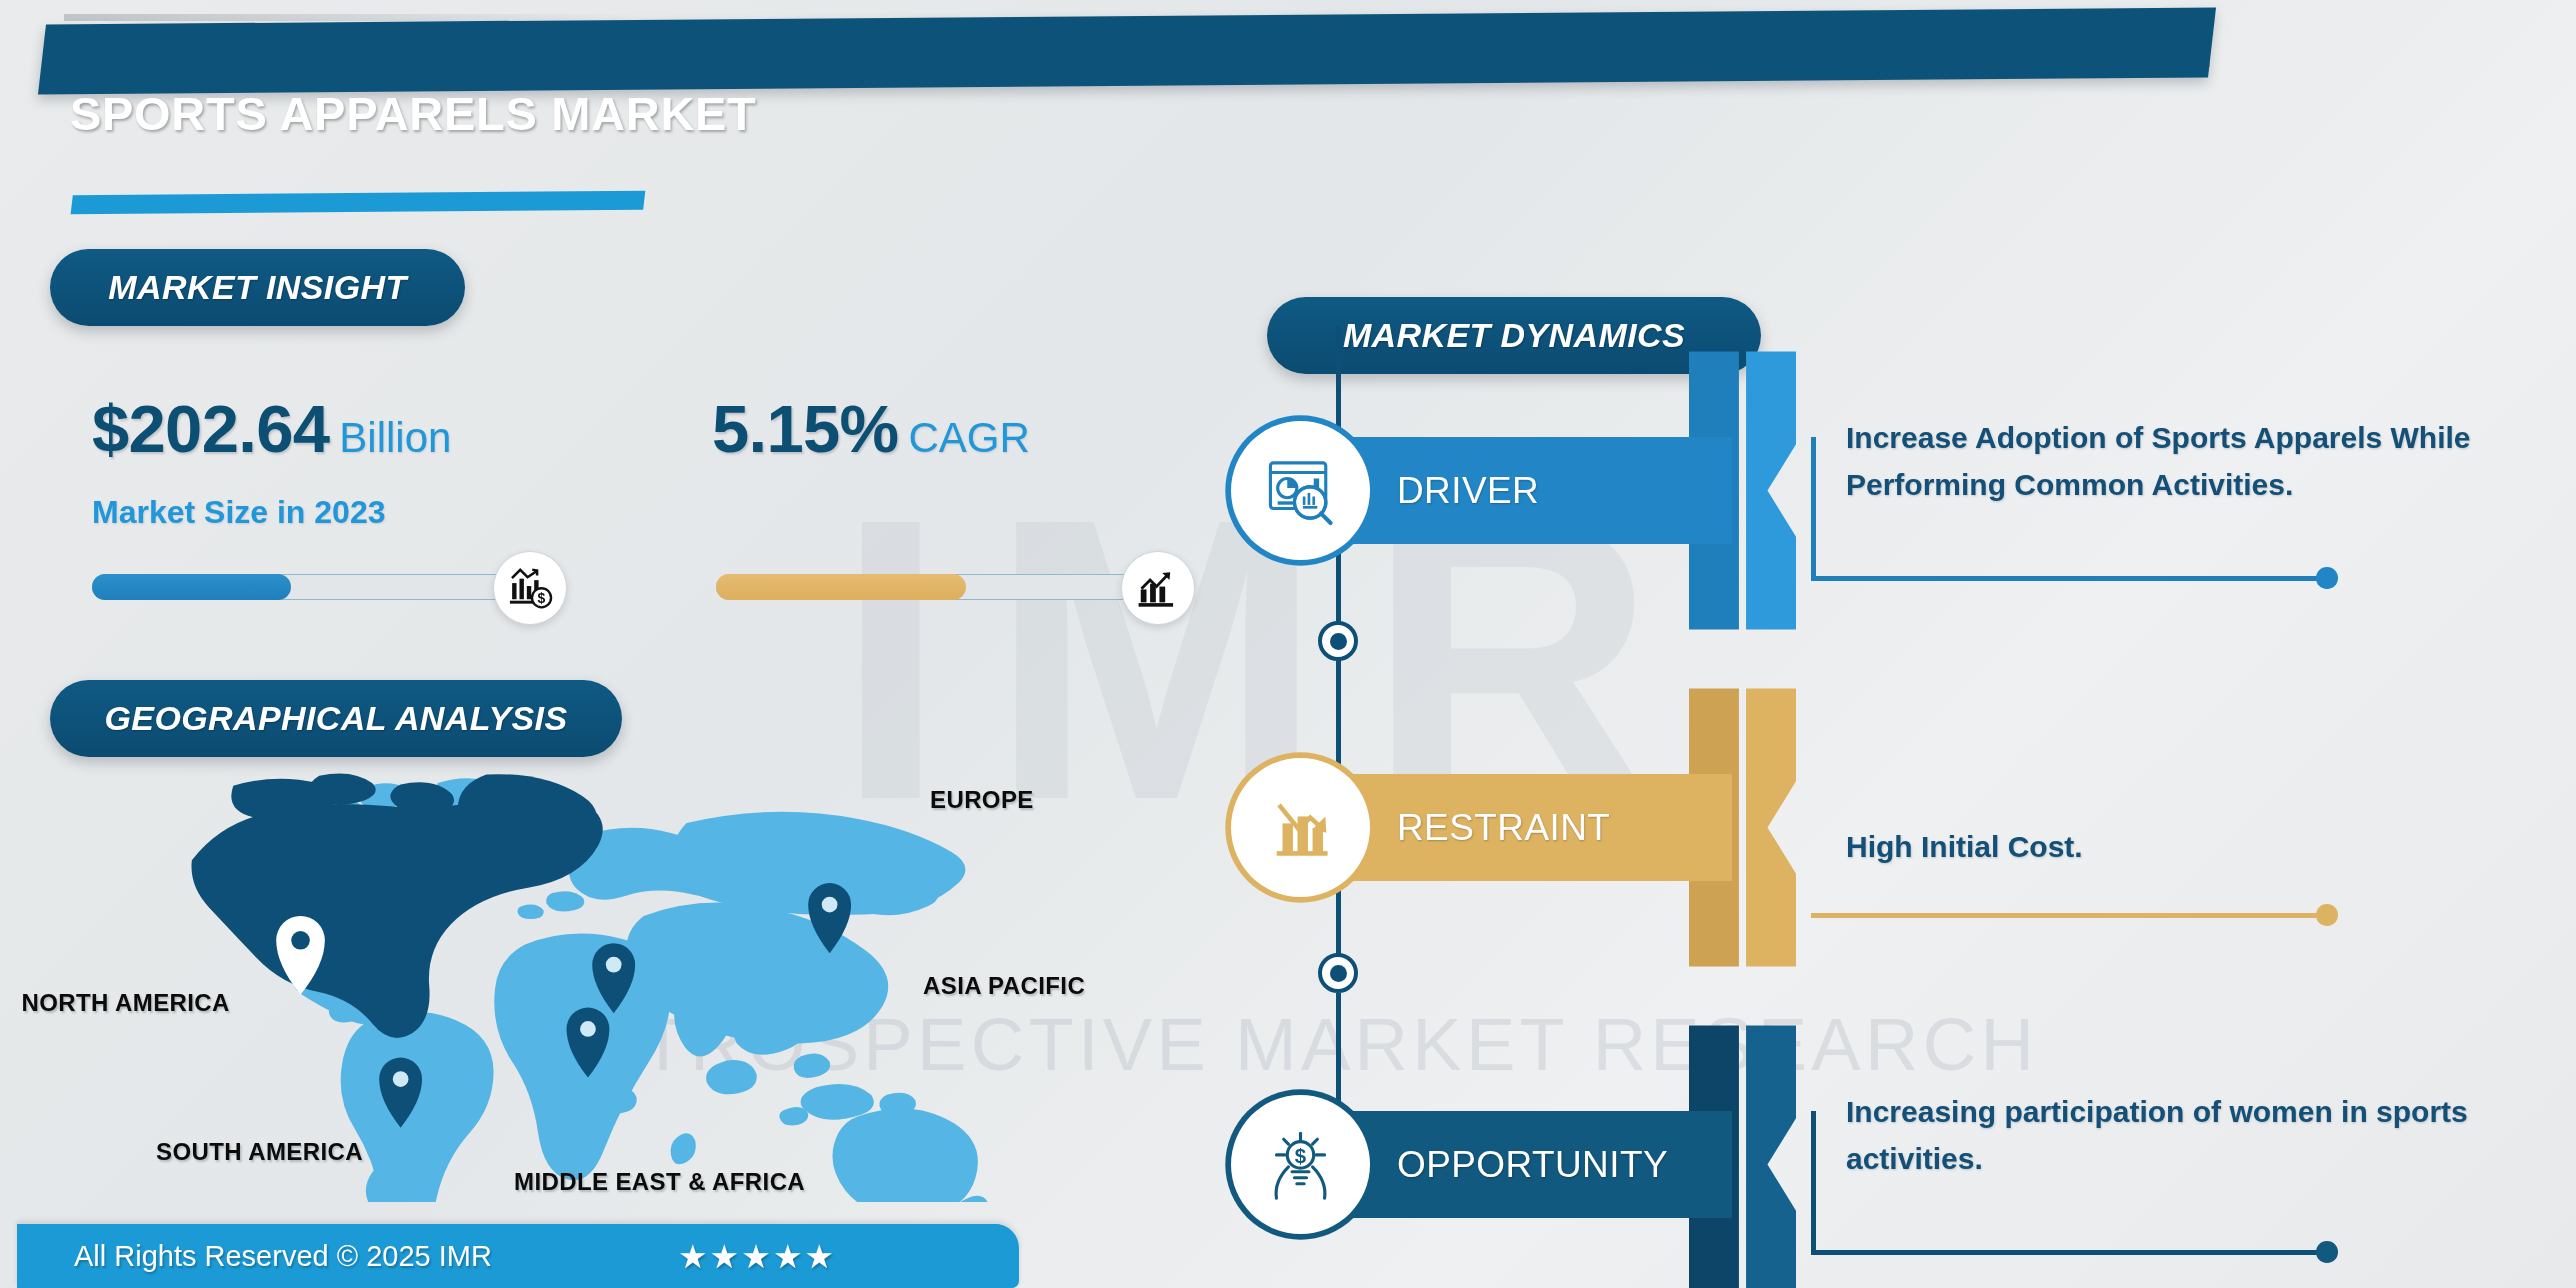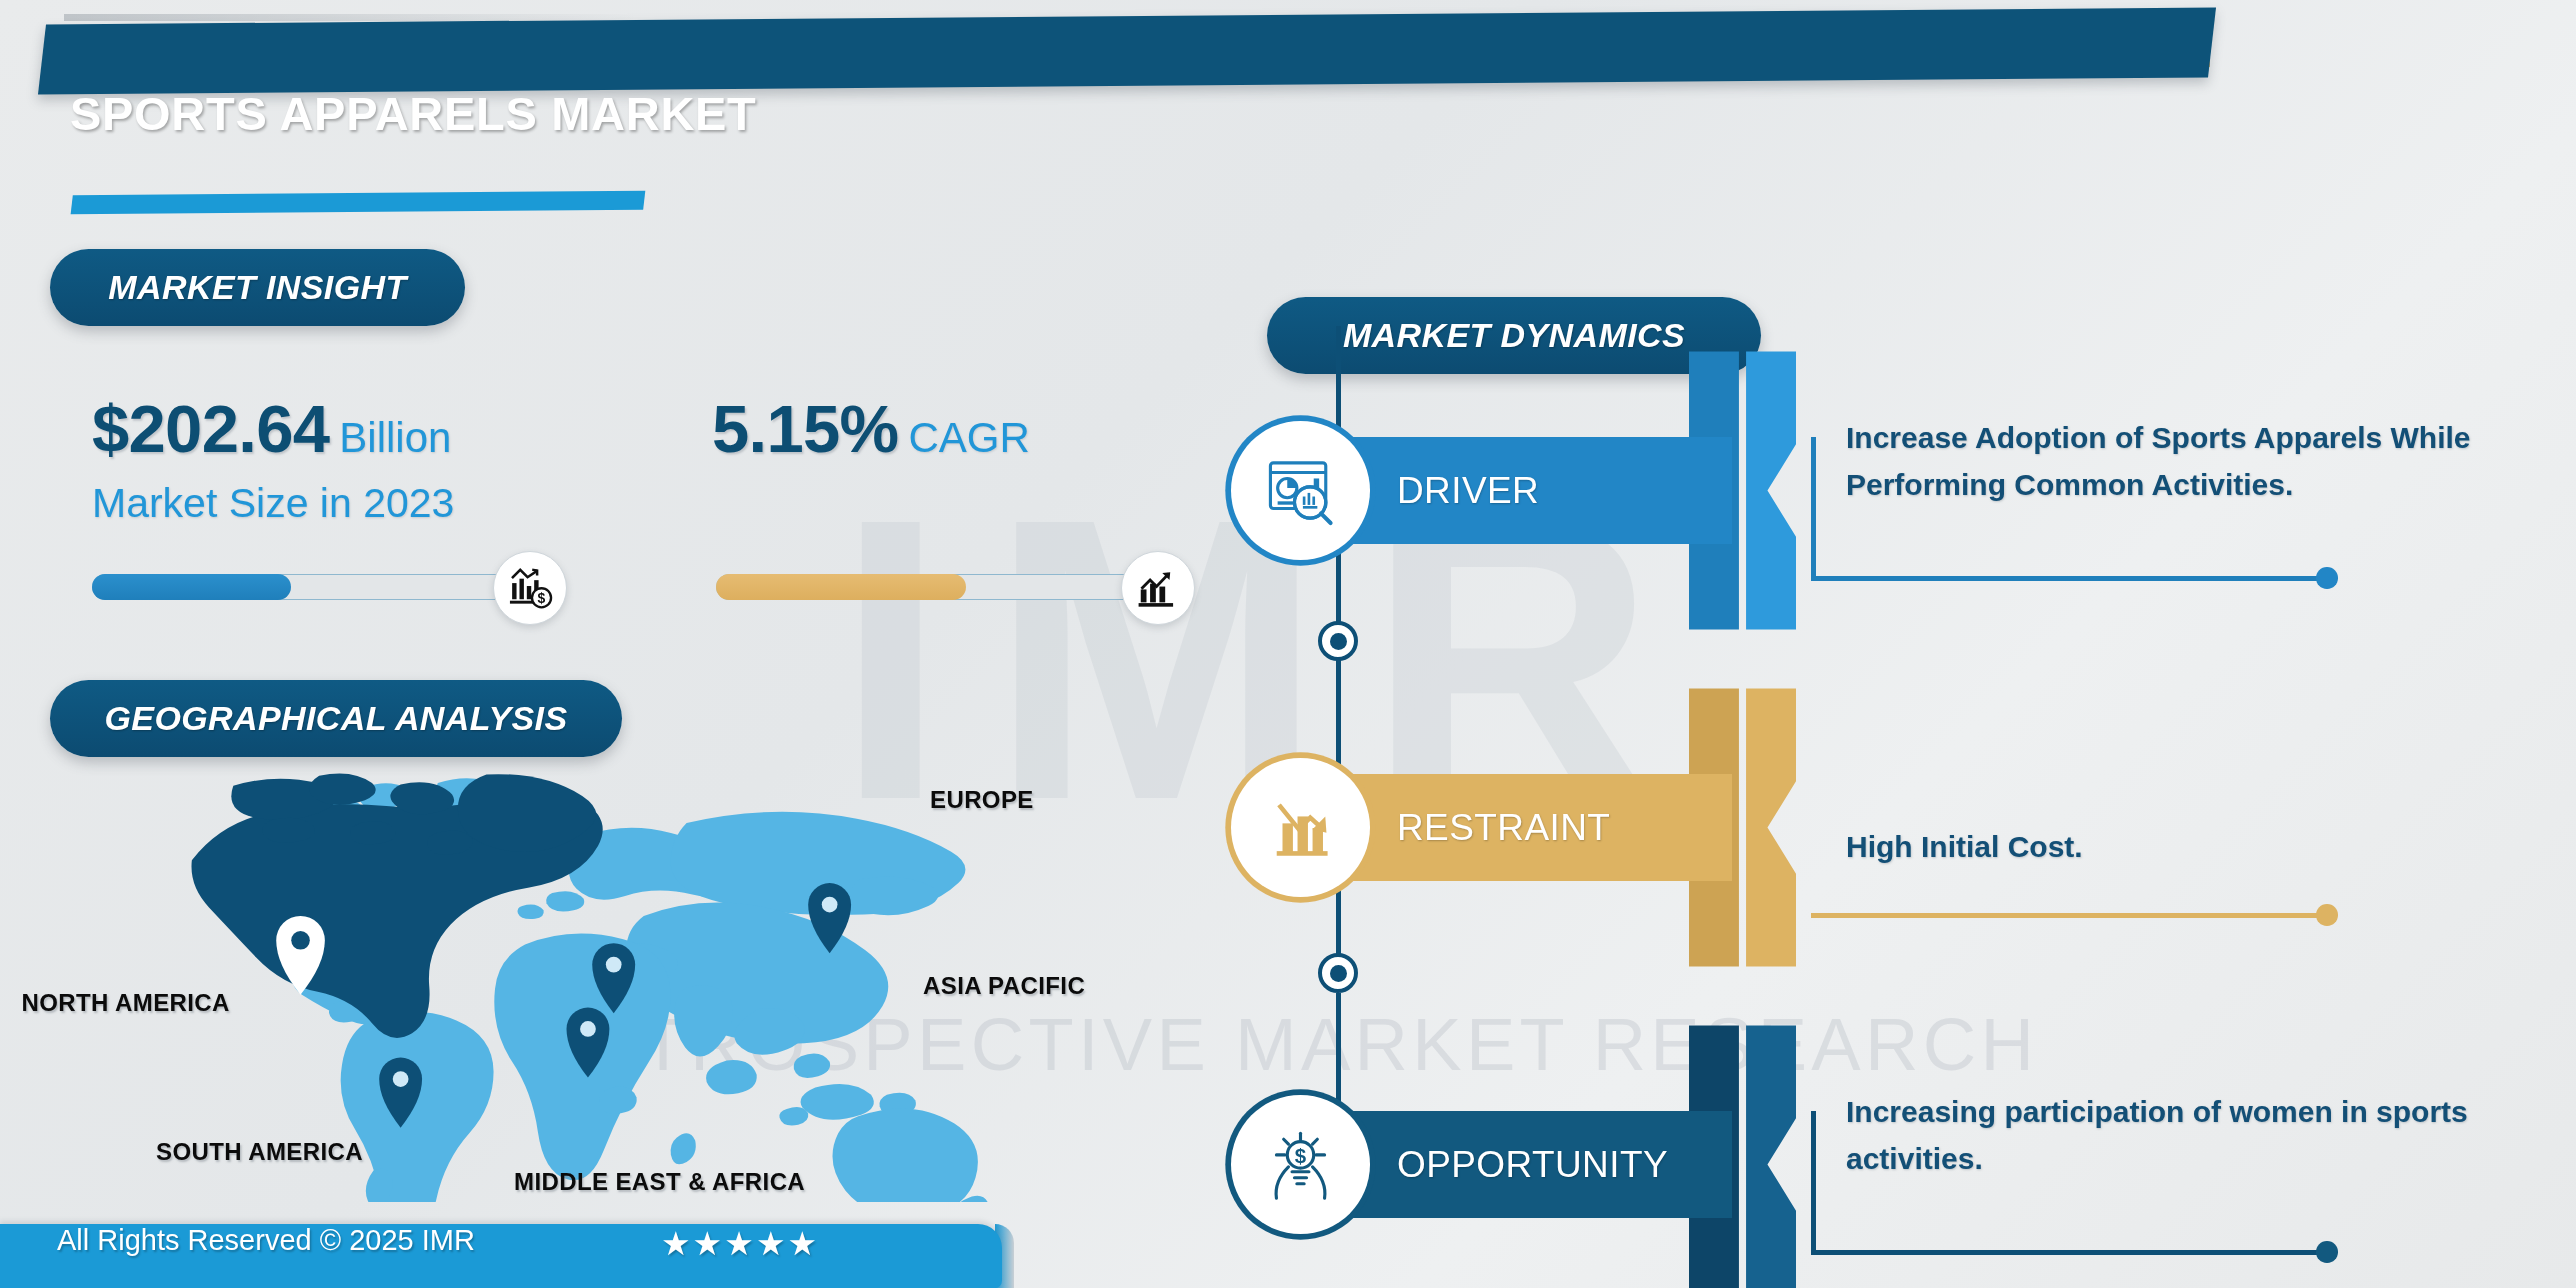--- a/index.html
+++ b/index.html
@@ -90,22 +90,22 @@
     font-size: 67px; font-weight: 700; color: #0d4e73;
     text-shadow: 1.4px 2.1px 2.1px rgba(120,130,140,.35);
     letter-spacing: -0.7px;
   }
   .kpi-unit {
     font-size: 42px; font-weight: 500; color: #2196d8;
     margin-left: 10px;
     text-shadow: 0.7px 1.4px 2.1px rgba(120,130,140,.30);
   }
   .kpi-sub {
-    margin-top: 13px;
-    font-size: 41px; font-weight: 400; color: #2196d8;
+    margin-top: 27px;
+    font-size: 32px; font-weight: 700; color: #2196d8;
     text-shadow: 0.7px 1.4px 2.1px rgba(120,130,140,.28);
   }
 
   
   .bar-wrap { position: absolute; height: 43px; }
   #bar-size { left: 92px; top: 565px; width: 422px; }
   #bar-cagr { left: 716px; top: 565px; width: 429px; }
   .bar-track {
     position: absolute; left: 0; top: 8.6px;
     width: 100%; height: 26px;
@@ -189,26 +189,26 @@
     width: 716px;
   }
   .dyn-rule { position: absolute; height: 5px; }
   .dyn-dot {
     position: absolute; width: 21.5px; height: 21.5px; border-radius: 50%;
   }
   .dyn-vrule { position: absolute; width: 5px; }
 
   
   #footer {
-    position: absolute; left: 0; bottom: 0;
+    position: absolute; left: 17px; bottom: 0;
     width: 1002px; height: 64px;
     background: #1b9ad6;
     border-top-right-radius: 24px;
     border-bottom-right-radius: 7.2px;
-    display: flex; align-items: flex-start;
+    display: flex; align-items: center;
     box-shadow: 0 -2.1px 5.7px rgba(100,110,120,.18);
   }
   #footer-text {
     margin-left: 57px;
     font-size: 29px; font-weight: 400; color: #fff;
     text-shadow: 1.4px 2.1px 2.1px rgba(0,0,0,.25);
     white-space: nowrap;
   }
   #footer-stars {
     margin-left: 186px;

